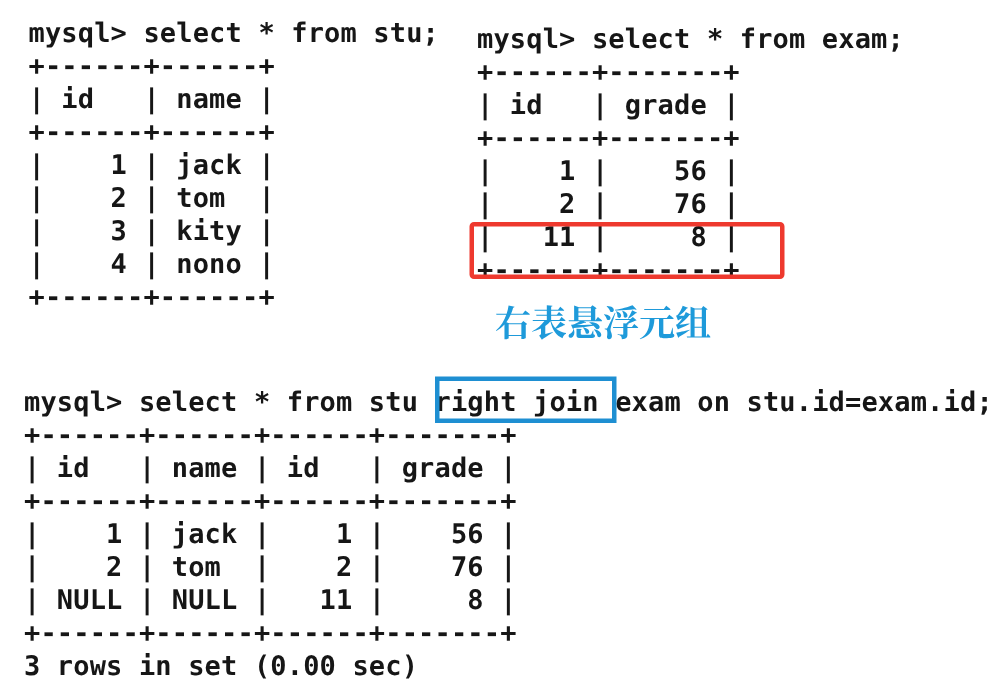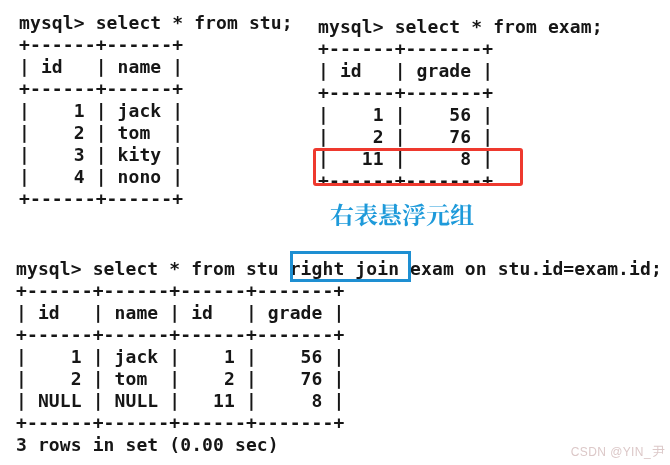--- a/index.html
+++ b/index.html
@@ -74,21 +74,14 @@
 
   <div id="box-rightjoin" class="hl-box"></div>
 
   <div id="annotation">
     
     <svg width="148" height="30" viewBox="0 0 148 30" aria-hidden="true">
       <path fill="#1e9ada" d="M9.07 3.6C8.78 5.38 8.35 7.3 7.75 9.22H0.77L0.96 9.91H7.51C6.17 13.8 4.01 17.64 0.67 20.35L0.89 20.59C3.07 19.44 4.85 18 6.31 16.39V26.11H6.82C8.23 26.11 9.12 25.63 9.12 25.44V23.93H17.57V25.99H18.1C19.58 25.99 20.52 25.46 20.52 25.3V16.42C21.07 16.32 21.31 16.15 21.46 15.94L18.86 13.94L17.47 15.53H9.38L7.58 14.83C8.76 13.27 9.7 11.59 10.42 9.91H22.58C22.92 9.91 23.18 9.79 23.26 9.53C22.1 8.52 20.18 7.08 20.18 7.06L18.48 9.22H10.73C11.28 7.82 11.74 6.46 12.1 5.11C12.77 5.06 12.96 4.87 13.06 4.58ZM9.12 23.26V16.2H17.57V23.26Z M38.3 3.82 34.54 3.48V6.5H26.28L26.47 7.2H34.54V9.84H27.43L27.62 10.54H34.54V13.34H25.08L25.27 14.04H32.93C31.15 16.56 28.13 19.25 24.55 20.93L24.7 21.22C26.86 20.64 28.87 19.9 30.67 19.01V22.27C30.67 22.73 30.5 22.97 29.4 23.62L31.25 26.45C31.42 26.33 31.61 26.16 31.75 25.92C34.82 24.19 37.32 22.49 38.71 21.55L38.62 21.26C36.82 21.77 35.04 22.27 33.53 22.66V17.35C34.9 16.39 36.07 15.31 36.96 14.14C38.21 20.06 40.8 23.66 45.05 25.49C45.19 24.14 46.01 23.09 47.35 22.42L47.38 22.08C44.86 21.62 42.55 20.74 40.7 19.15C42.6 18.48 44.54 17.57 45.86 16.82C46.42 16.92 46.63 16.8 46.78 16.58L43.56 14.47C42.86 15.58 41.45 17.28 40.13 18.6C38.98 17.42 38.06 15.94 37.44 14.04H46.39C46.75 14.04 46.99 13.92 47.06 13.66C46.06 12.7 44.38 11.33 44.38 11.33L42.86 13.34H37.42V10.54H44.57C44.9 10.54 45.14 10.42 45.22 10.15C44.28 9.24 42.65 7.92 42.65 7.92L41.23 9.84H37.42V7.2H45.48C45.82 7.2 46.08 7.08 46.15 6.82C45.17 5.88 43.49 4.51 43.49 4.51L42.05 6.5H37.42V4.49C38.06 4.39 38.26 4.15 38.3 3.82Z M57.89 19.39 54.34 19.13V23.16C54.34 24.94 54.94 25.37 57.67 25.37H60.77C65.52 25.37 66.65 25.1 66.65 23.93C66.65 23.45 66.46 23.14 65.62 22.85L65.54 20.33H65.3C64.82 21.6 64.44 22.42 64.15 22.8C63.98 22.99 63.84 23.06 63.46 23.09C63.05 23.11 62.09 23.14 61.08 23.14H58.13C57.24 23.14 57.17 23.04 57.17 22.73V19.97C57.62 19.92 57.86 19.7 57.89 19.39ZM52.54 19.56H52.18C52.15 20.95 51.07 22.13 50.11 22.56C49.42 22.87 48.91 23.52 49.13 24.31C49.42 25.15 50.47 25.34 51.29 24.94C52.49 24.31 53.5 22.39 52.54 19.56ZM66.14 19.49 65.93 19.66C67.03 20.83 68.16 22.73 68.4 24.36C70.94 26.26 73.13 21.05 66.14 19.49ZM58.85 18.38 58.61 18.53C59.47 19.39 60.36 20.86 60.5 22.15C62.78 23.81 64.9 19.32 58.85 18.38ZM52.75 3.65V13.46H49.08L49.27 14.14H56.62C55.3 15 53.16 16.1 51.46 16.44C51.17 16.51 50.66 16.58 50.66 16.58L52.01 19.44C52.25 19.32 52.46 19.1 52.63 18.74C57.94 18.17 62.42 17.59 65.62 17.11C66.41 17.83 67.13 18.6 67.58 19.32C70.7 20.35 71.52 14.47 62.95 14.78L62.78 15C63.46 15.38 64.2 15.91 64.9 16.49C60.96 16.58 57.29 16.66 54.58 16.66C56.47 16.25 58.42 15.72 59.71 15.19C60.36 15.29 60.7 15.1 60.79 14.83L58.94 14.14H70.75C71.11 14.14 71.38 14.02 71.45 13.75C70.39 12.79 68.57 11.4 68.57 11.4L67.01 13.46H66.84V5.95C67.3 5.86 67.58 5.69 67.75 5.5L64.97 3.46L63.72 4.87H55.94ZM63.96 13.46H55.61V11.23H63.96ZM63.96 10.54H55.61V8.4H63.96ZM63.96 7.73H55.61V5.54H63.96Z M74.64 4.06 74.47 4.25C75.41 5.06 76.51 6.48 76.9 7.75C79.51 9.19 81.24 4.27 74.64 4.06ZM72.77 9.48 72.6 9.65C73.44 10.44 74.38 11.78 74.62 13.01C77.09 14.64 79.13 9.91 72.77 9.48ZM74.26 18.98C73.99 18.98 73.15 18.98 73.15 18.98V19.46C73.68 19.51 74.06 19.61 74.4 19.82C74.95 20.21 75.07 22.42 74.62 24.91C74.81 25.78 75.38 26.14 75.94 26.14C77.11 26.14 77.9 25.34 77.95 24.14C78.05 22.06 77.06 21.22 77.02 19.92C77.02 19.34 77.18 18.48 77.4 17.71C77.69 16.51 79.37 11.42 80.28 8.66L79.9 8.57C75.55 17.64 75.55 17.64 75 18.5C74.71 18.98 74.62 18.98 74.26 18.98ZM80.9 7.58 80.66 7.73C81.29 8.66 81.74 10.13 81.62 11.4C83.62 13.39 86.38 9.29 80.9 7.58ZM85.03 7.18 84.79 7.3C85.42 8.33 85.92 9.91 85.82 11.28C87.84 13.3 90.6 9.07 85.03 7.18ZM91.73 3.53C89.11 4.61 84.02 5.95 79.99 6.58L80.04 6.94C84.38 7.01 89.52 6.67 92.81 6.19C93.58 6.53 94.13 6.53 94.42 6.31ZM91.42 6.84C90.91 8.16 89.62 10.73 88.56 12.38L88.75 12.5C90.65 11.47 92.78 9.82 93.82 8.86C94.3 9 94.63 8.78 94.73 8.57ZM85.51 15.53V18.07H78.6L78.79 18.74H85.51V22.66C85.51 22.97 85.39 23.09 85.03 23.09C84.5 23.09 81.7 22.9 81.7 22.9V23.23C82.99 23.42 83.57 23.76 83.98 24.17C84.38 24.6 84.5 25.25 84.58 26.16C87.86 25.85 88.3 24.74 88.3 22.8V18.74H94.85C95.18 18.74 95.45 18.62 95.52 18.36C94.51 17.42 92.81 16.03 92.81 16.03L91.3 18.07H88.3V16.46C88.82 16.39 89.06 16.2 89.11 15.84L88.66 15.79C90.36 15.19 92.09 14.45 93.43 13.78C93.96 13.75 94.22 13.7 94.42 13.49L91.87 11.26L90.34 12.72H80.14L80.35 13.39H89.98C89.28 14.11 88.32 14.98 87.41 15.7Z M99.38 5.95 99.58 6.62H116.4C116.74 6.62 117 6.5 117.07 6.24C115.97 5.28 114.14 3.91 114.14 3.91L112.54 5.95ZM96.89 11.95 97.1 12.62H103.1C102.98 18.26 101.9 22.7 96.55 25.9L96.67 26.16C104.09 23.83 105.94 19.1 106.3 12.62H109.34V22.9C109.34 24.89 109.92 25.44 112.37 25.44H114.62C118.51 25.44 119.54 24.89 119.54 23.71C119.54 23.14 119.38 22.8 118.61 22.49L118.54 18.58H118.27C117.79 20.3 117.36 21.77 117.07 22.3C116.93 22.58 116.81 22.66 116.5 22.66C116.18 22.7 115.61 22.7 114.91 22.7H113.06C112.37 22.7 112.22 22.56 112.22 22.18V12.62H118.49C118.85 12.62 119.11 12.5 119.18 12.24C118.06 11.26 116.16 9.79 116.16 9.79L114.5 11.95Z M120.82 21.82 122.16 25.22C122.47 25.13 122.69 24.89 122.81 24.55C126.12 22.7 128.42 21.14 129.91 20.04L129.84 19.8C126.22 20.71 122.4 21.55 120.82 21.82ZM128.64 5.23 125.09 3.77C124.56 5.62 122.81 9.07 121.51 10.2C121.27 10.34 120.72 10.49 120.72 10.49L121.99 13.61C122.16 13.54 122.33 13.42 122.47 13.25C123.34 12.91 124.15 12.55 124.87 12.22C123.79 13.85 122.54 15.41 121.54 16.18C121.27 16.37 120.65 16.51 120.65 16.51L121.92 19.66C122.11 19.58 122.26 19.46 122.42 19.27C125.62 18 128.26 16.73 129.67 16.01L129.65 15.7C127.13 16.03 124.63 16.32 122.88 16.49C125.33 14.74 128.14 12.02 129.62 10.06C129.96 10.1 130.2 10.03 130.37 9.91V24.31H127.82L128.02 24.98H143.04C143.35 24.98 143.59 24.86 143.64 24.6C143.04 23.78 141.84 22.56 141.84 22.56L140.83 24.31H140.66V6.58C141.29 6.48 141.6 6.36 141.77 6.1L138.84 4.01L137.62 5.59H133.3L130.37 4.46V9.65L127.2 7.94C126.94 8.66 126.5 9.53 125.98 10.46L122.66 10.58C124.49 9.26 126.58 7.22 127.78 5.62C128.26 5.64 128.54 5.47 128.64 5.23ZM133.06 24.31V18.48H137.86V24.31ZM133.06 17.81V12.26H137.86V17.81ZM133.06 11.57V6.26H137.86V11.57Z"></path>
     </svg>
   </div>
 
-  <div id="watermark">
-    <span>CSDN @YIN_</span>
-
-    <svg width="13" height="14" viewBox="0 0 13 14" aria-hidden="true">
-      <path fill="#dcc8c8" d="M1.82 0.83V1.77H5.34V3.99H0.66V4.94H5.34V5.28C5.34 5.92 5.32 6.54 5.19 7.14H1.68V8.07H4.9C4.38 9.34 3.28 10.48 0.95 11.34C1.17 11.51 1.49 11.87 1.64 12.09C4.3 11.08 5.47 9.66 5.97 8.07H9.96V8.75H10.95V4.94H12.39V3.99H10.95V0.83ZM6.32 4.94H9.96V7.14H6.19C6.29 6.53 6.32 5.9 6.32 5.28ZM6.32 3.99V1.77H9.96V3.99Z"></path>
-    </svg>
-  </div>
 
 </div>
 
 </body></html>

